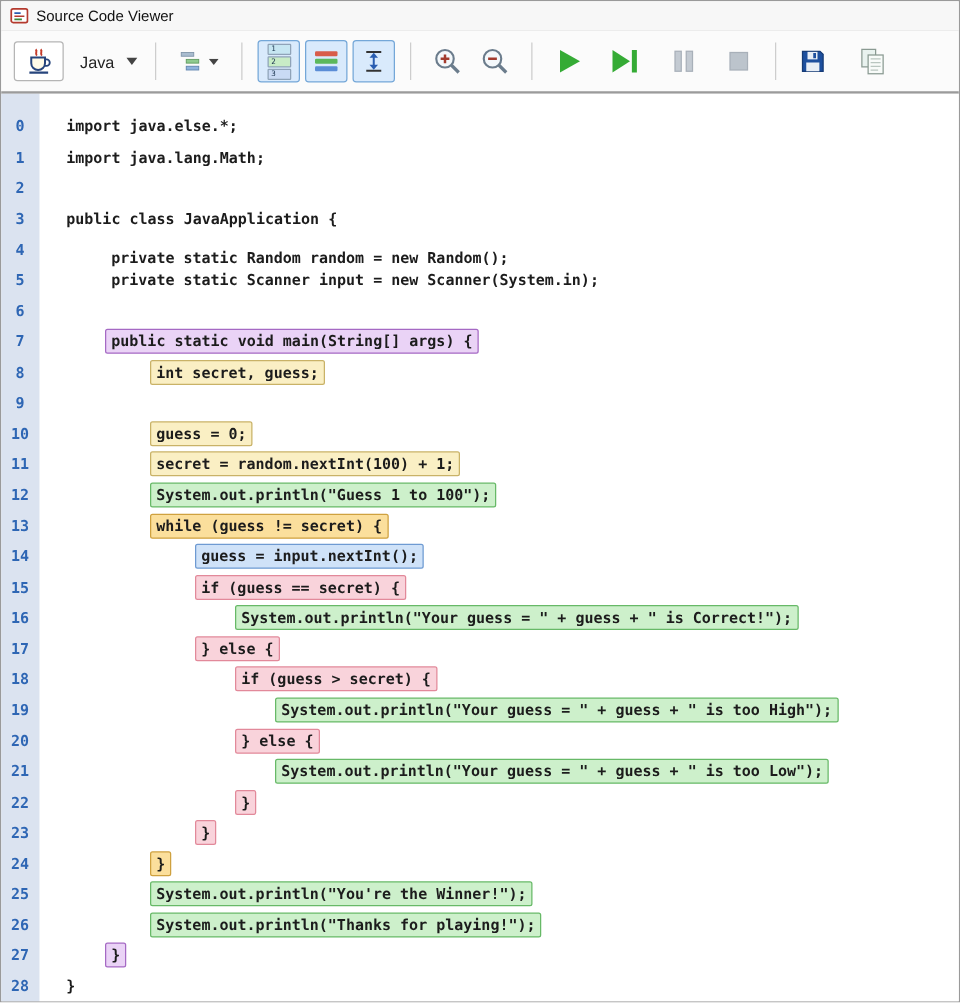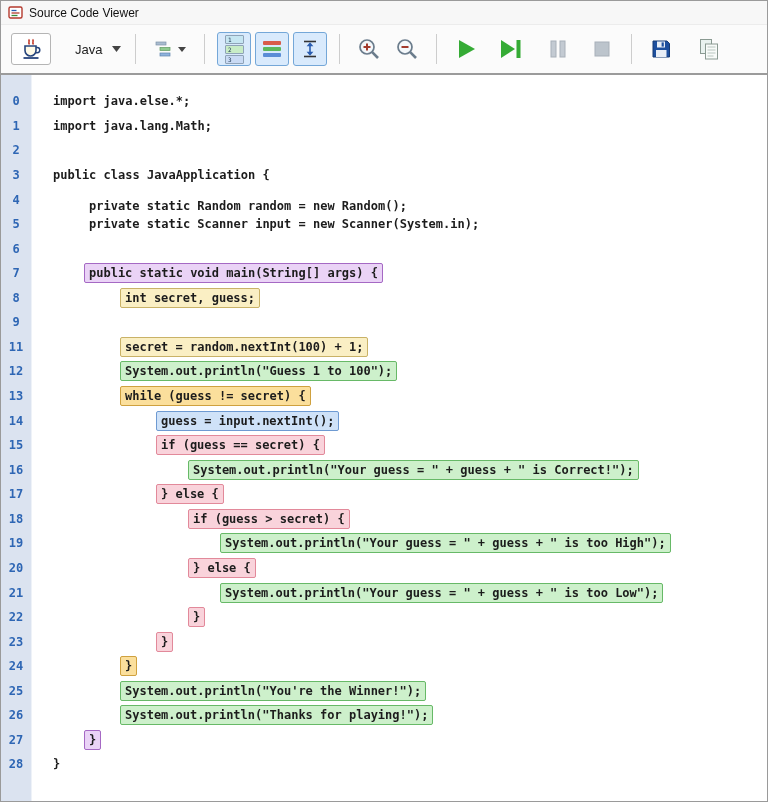--- a/index.html
+++ b/index.html
@@ -9,21 +9,21 @@
   
   .titlebar{height:23px;flex:0 0 23px;display:flex;align-items:center;gap:6px;padding-left:7px;background:#f7f7f7;border-bottom:1px solid #ececec;}
   .titlebar .title{font-size:12px;color:#111;}
 
   
   .toolbar{height:48px;flex:0 0 48px;display:flex;align-items:center;padding:0 10px;background:#fbfbfb;border-bottom:2px solid #9b9b9b;gap:4px;}
   .sep{width:1px;height:30px;background:#cdcdcd;margin:0 8px;flex:0 0 1px;}
   .tbtn{width:34px;height:34px;display:flex;align-items:center;justify-content:center;background:transparent;border:1px solid transparent;border-radius:3px;padding:0;cursor:pointer;}
   .tbtn.framed{border:1px solid #b5b5b5;background:#ffffff;width:40px;height:32px;}
   .tbtn.toggled{background:#d9eafc;border:1px solid #74a7d8;}
-  .lang-label{font-size:13px;color:#222;margin:0 4px 0 20px;}
+  .lang-label{font-size:13px;color:#222;margin:0 4px 0 9px;}
   .drop-arrow{margin:0 2px;display:flex;align-items:center;}
   .icon-bars i{display:block;width:18px;height:4px;margin:2px 0;border-radius:1px;}
   .icon-num{display:flex;flex-direction:column;gap:1px;}
   .icon-num i{display:block;width:15px;height:7px;font-style:normal;font-size:6px;line-height:7px;color:#1c3550;text-align:left;padding-left:2px;border:1px solid #8fa3b8;border-radius:1px;font-family:"DejaVu Sans Mono",monospace;}
 
   
   .editor{flex:1 1 auto;overflow:hidden;background:linear-gradient(90deg,#dbe3f0 0px,#dbe3f0 30px,#eef2f8 30px,#eef2f8 31px,#ffffff 31px);padding-top:14px;}
   .line{height:24.57px;display:flex;align-items:center;}
   .lnum{flex:0 0 30px;text-align:center;font-family:"DejaVu Sans Mono",monospace;font-weight:bold;font-size:12px;color:#2e66b4;}
   .lcode{margin-left:22px;font-family:"DejaVu Sans Mono",monospace;font-weight:bold;font-size:12px;color:#1c1c1c;white-space:pre;}
@@ -227,20 +227,24 @@
         </div>
         <div class="line">
           <span class="lnum">8</span>
           <span class="lcode" style="padding-left: 72px;"><span class="tok hl" style="background: rgb(250, 239, 196); border-color: rgb(201, 178, 103);">int secret, guess;</span></span>
         </div>
         <div class="line">
           <span class="lnum">9</span>
           <span class="lcode" style="padding-left: 0px;"></span>
         </div>
         <div class="line">
+          <span class="lnum">10</span>
+          <span class="lcode" style="padding-left: 72px;"><span class="tok hl" style="background: rgb(250, 239, 196); border-color: rgb(201, 178, 103);">guess = 0;</span></span>
+        </div>
+        <div class="line">
           <span class="lnum">11</span>
           <span class="lcode" style="padding-left: 72px;"><span class="tok hl" style="background: rgb(250, 239, 196); border-color: rgb(201, 178, 103);">secret = random.nextInt(100) + 1;</span></span>
         </div>
         <div class="line">
           <span class="lnum">12</span>
           <span class="lcode" style="padding-left: 72px;"><span class="tok hl" style="background: rgb(205, 240, 203); border-color: rgb(103, 185, 103);">System.out.println("Guess 1 to 100");</span></span>
         </div>
         <div class="line">
           <span class="lnum">13</span>
           <span class="lcode" style="padding-left: 72px;"><span class="tok hl" style="background: rgb(251, 223, 156); border-color: rgb(207, 161, 63);">while (guess != secret) {</span></span>

